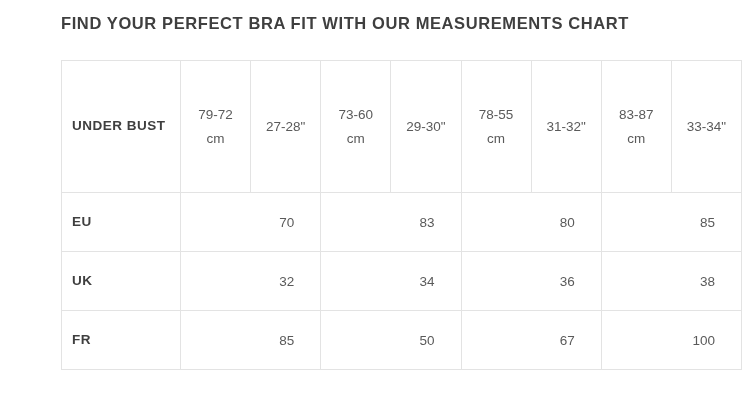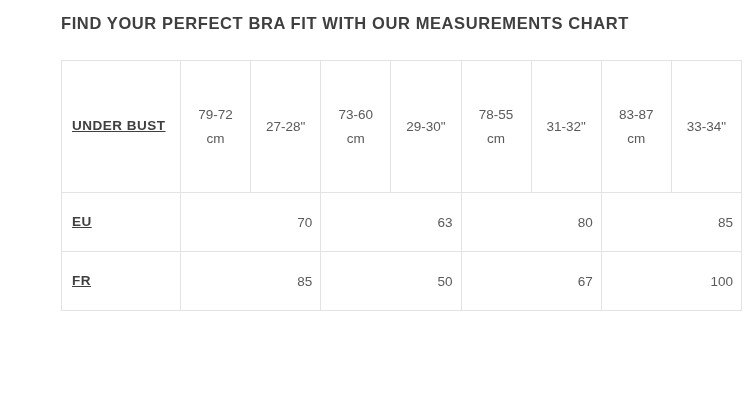--- a/index.html
+++ b/index.html
@@ -50,32 +50,31 @@
     padding: 6px 10px;
     box-sizing: border-box;
   }
   .row-label {
     font-weight: bold;
     color: #3f3f3f;
     letter-spacing: 0.5px;
     text-align: left;
     width: 119px;
     line-height: 1.95;
-    text-decoration: underline;
   }
   .row-label-underbust {
     line-height: 2.1;
   }
   .hdr-cell {
     text-align: center;
     line-height: 1.75;
   }
   .val-cell {
     text-align: right;
-    padding-right: 8px;
+    padding-right: 26px;
   }
   tr.header-row td { height: 132px; }
   tr.data-row td { height: 59px; }
   .nowrap { white-space: nowrap; }
 </style>
 </head>
 <body>
 
 <div class="page">
 
@@ -92,25 +91,32 @@
           <td class="hdr-cell nowrap">29-30"</td>
           <td class="hdr-cell">78-55 cm</td>
           <td class="hdr-cell">31-32"</td>
           <td class="hdr-cell">83-87 cm</td>
           <td class="hdr-cell">33-34"</td>
         </tr>
 
         <tr class="data-row">
           <td class="row-label">EU</td>
           <td class="val-cell" colspan="2">70</td>
-          <td class="val-cell" colspan="2">63</td>
+          <td class="val-cell" colspan="2">83</td>
           <td class="val-cell" colspan="2">80</td>
           <td class="val-cell" colspan="2">85</td>
         </tr>
 
+        <tr class="data-row">
+          <td class="row-label">UK</td>
+          <td class="val-cell" colspan="2">32</td>
+          <td class="val-cell" colspan="2">34</td>
+          <td class="val-cell" colspan="2">36</td>
+          <td class="val-cell" colspan="2">38</td>
+        </tr>
 
         <tr class="data-row">
           <td class="row-label">FR</td>
           <td class="val-cell" colspan="2">85</td>
           <td class="val-cell" colspan="2">50</td>
           <td class="val-cell" colspan="2">67</td>
           <td class="val-cell" colspan="2">100</td>
         </tr>
       </tbody>
     </table>

